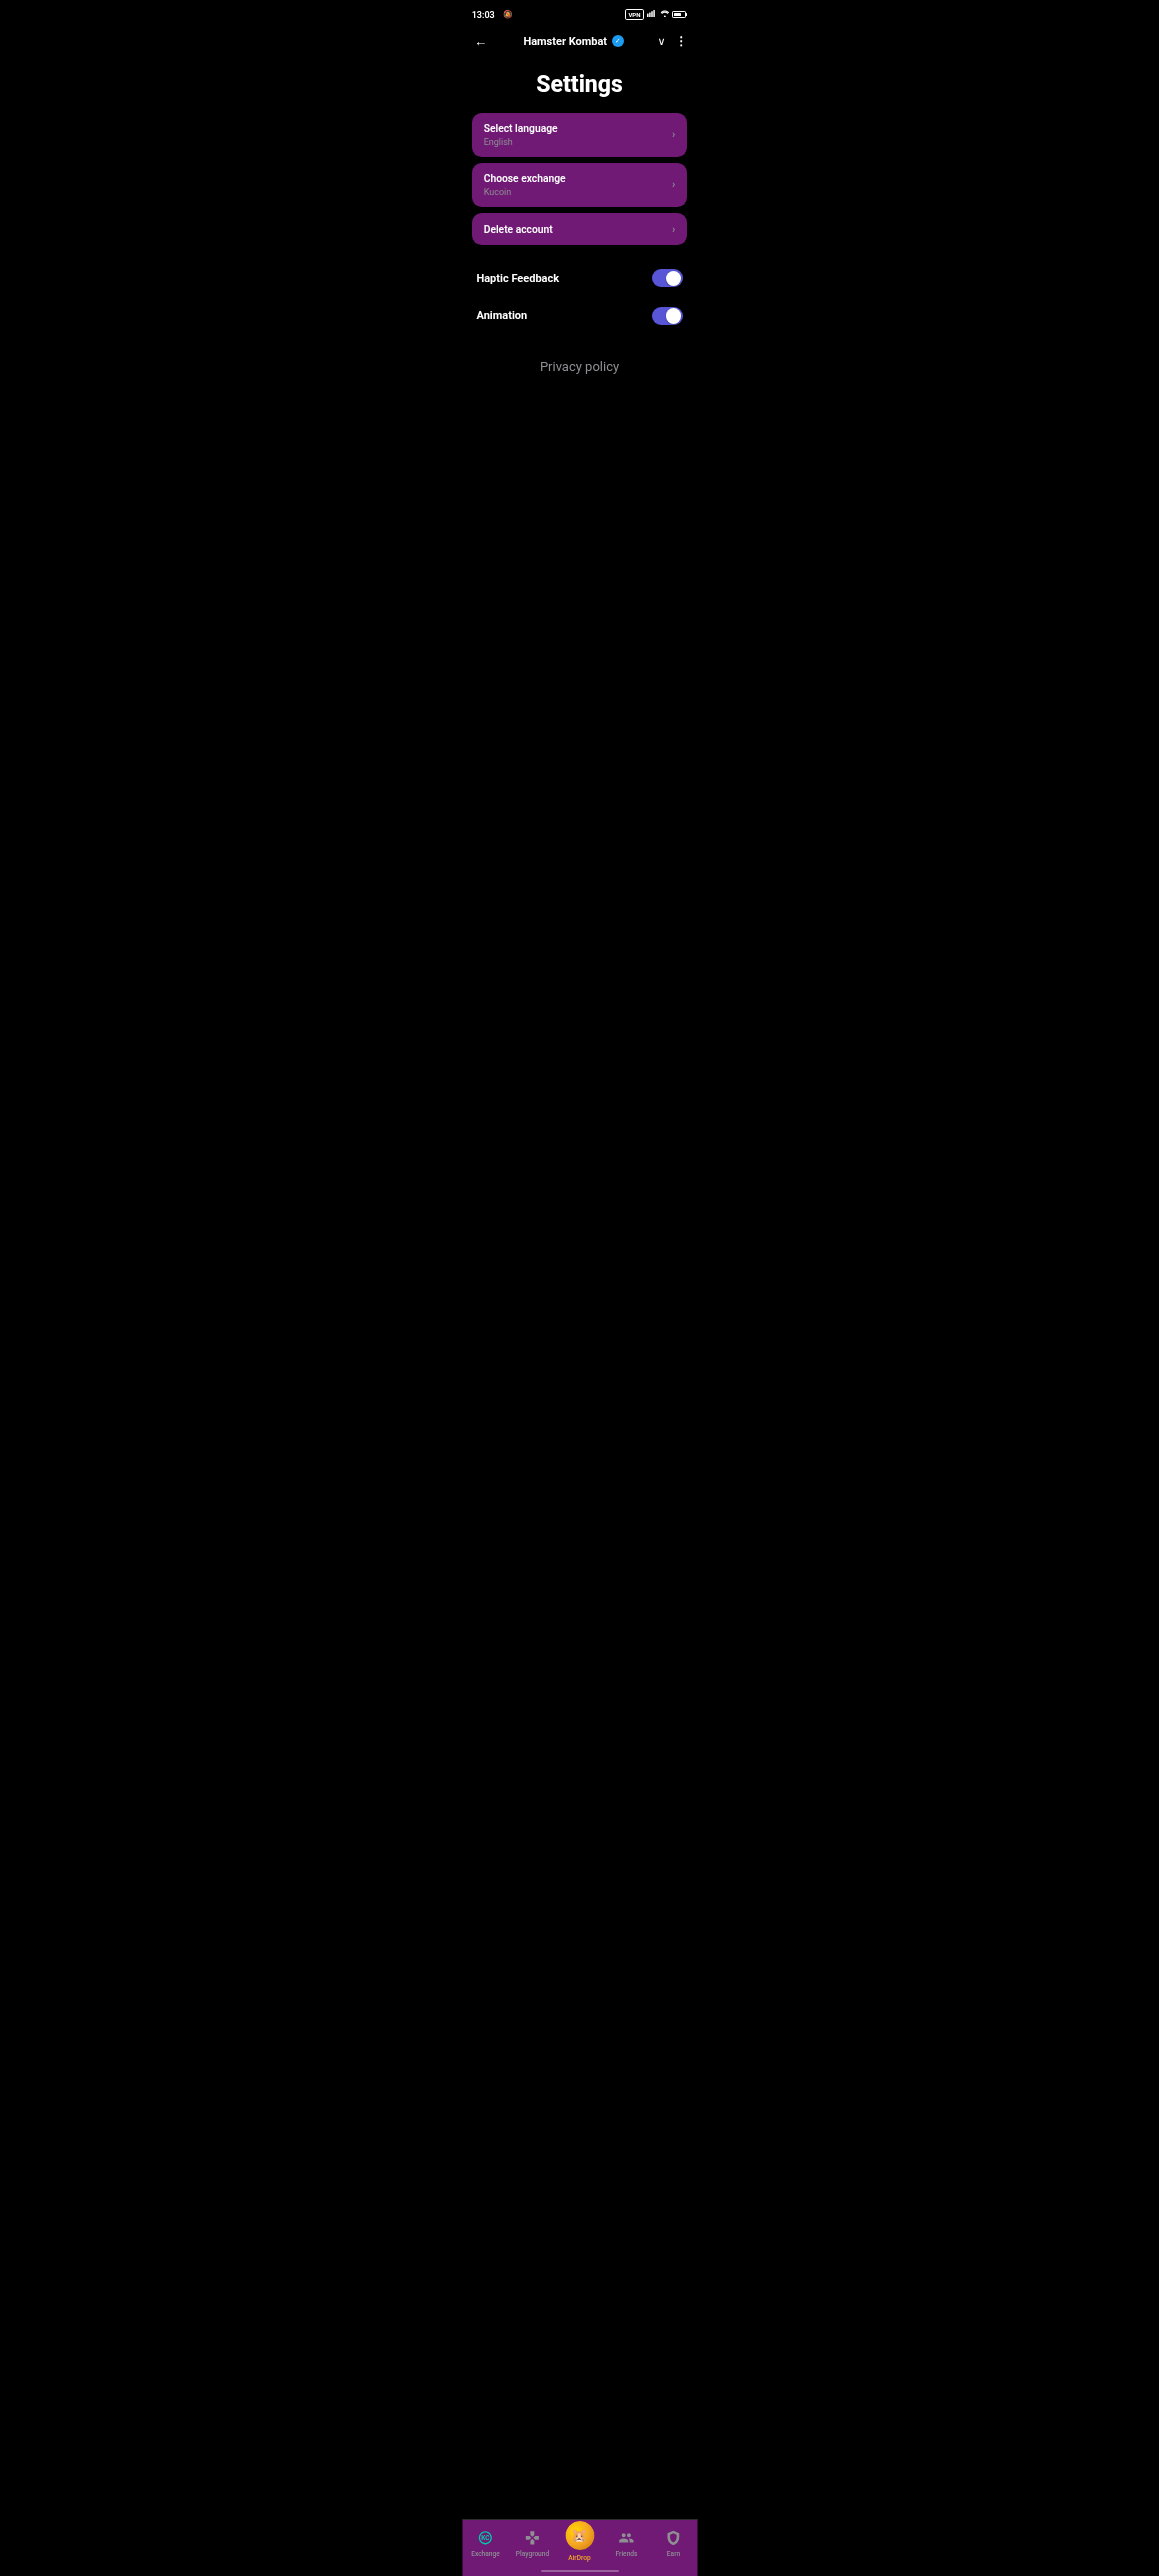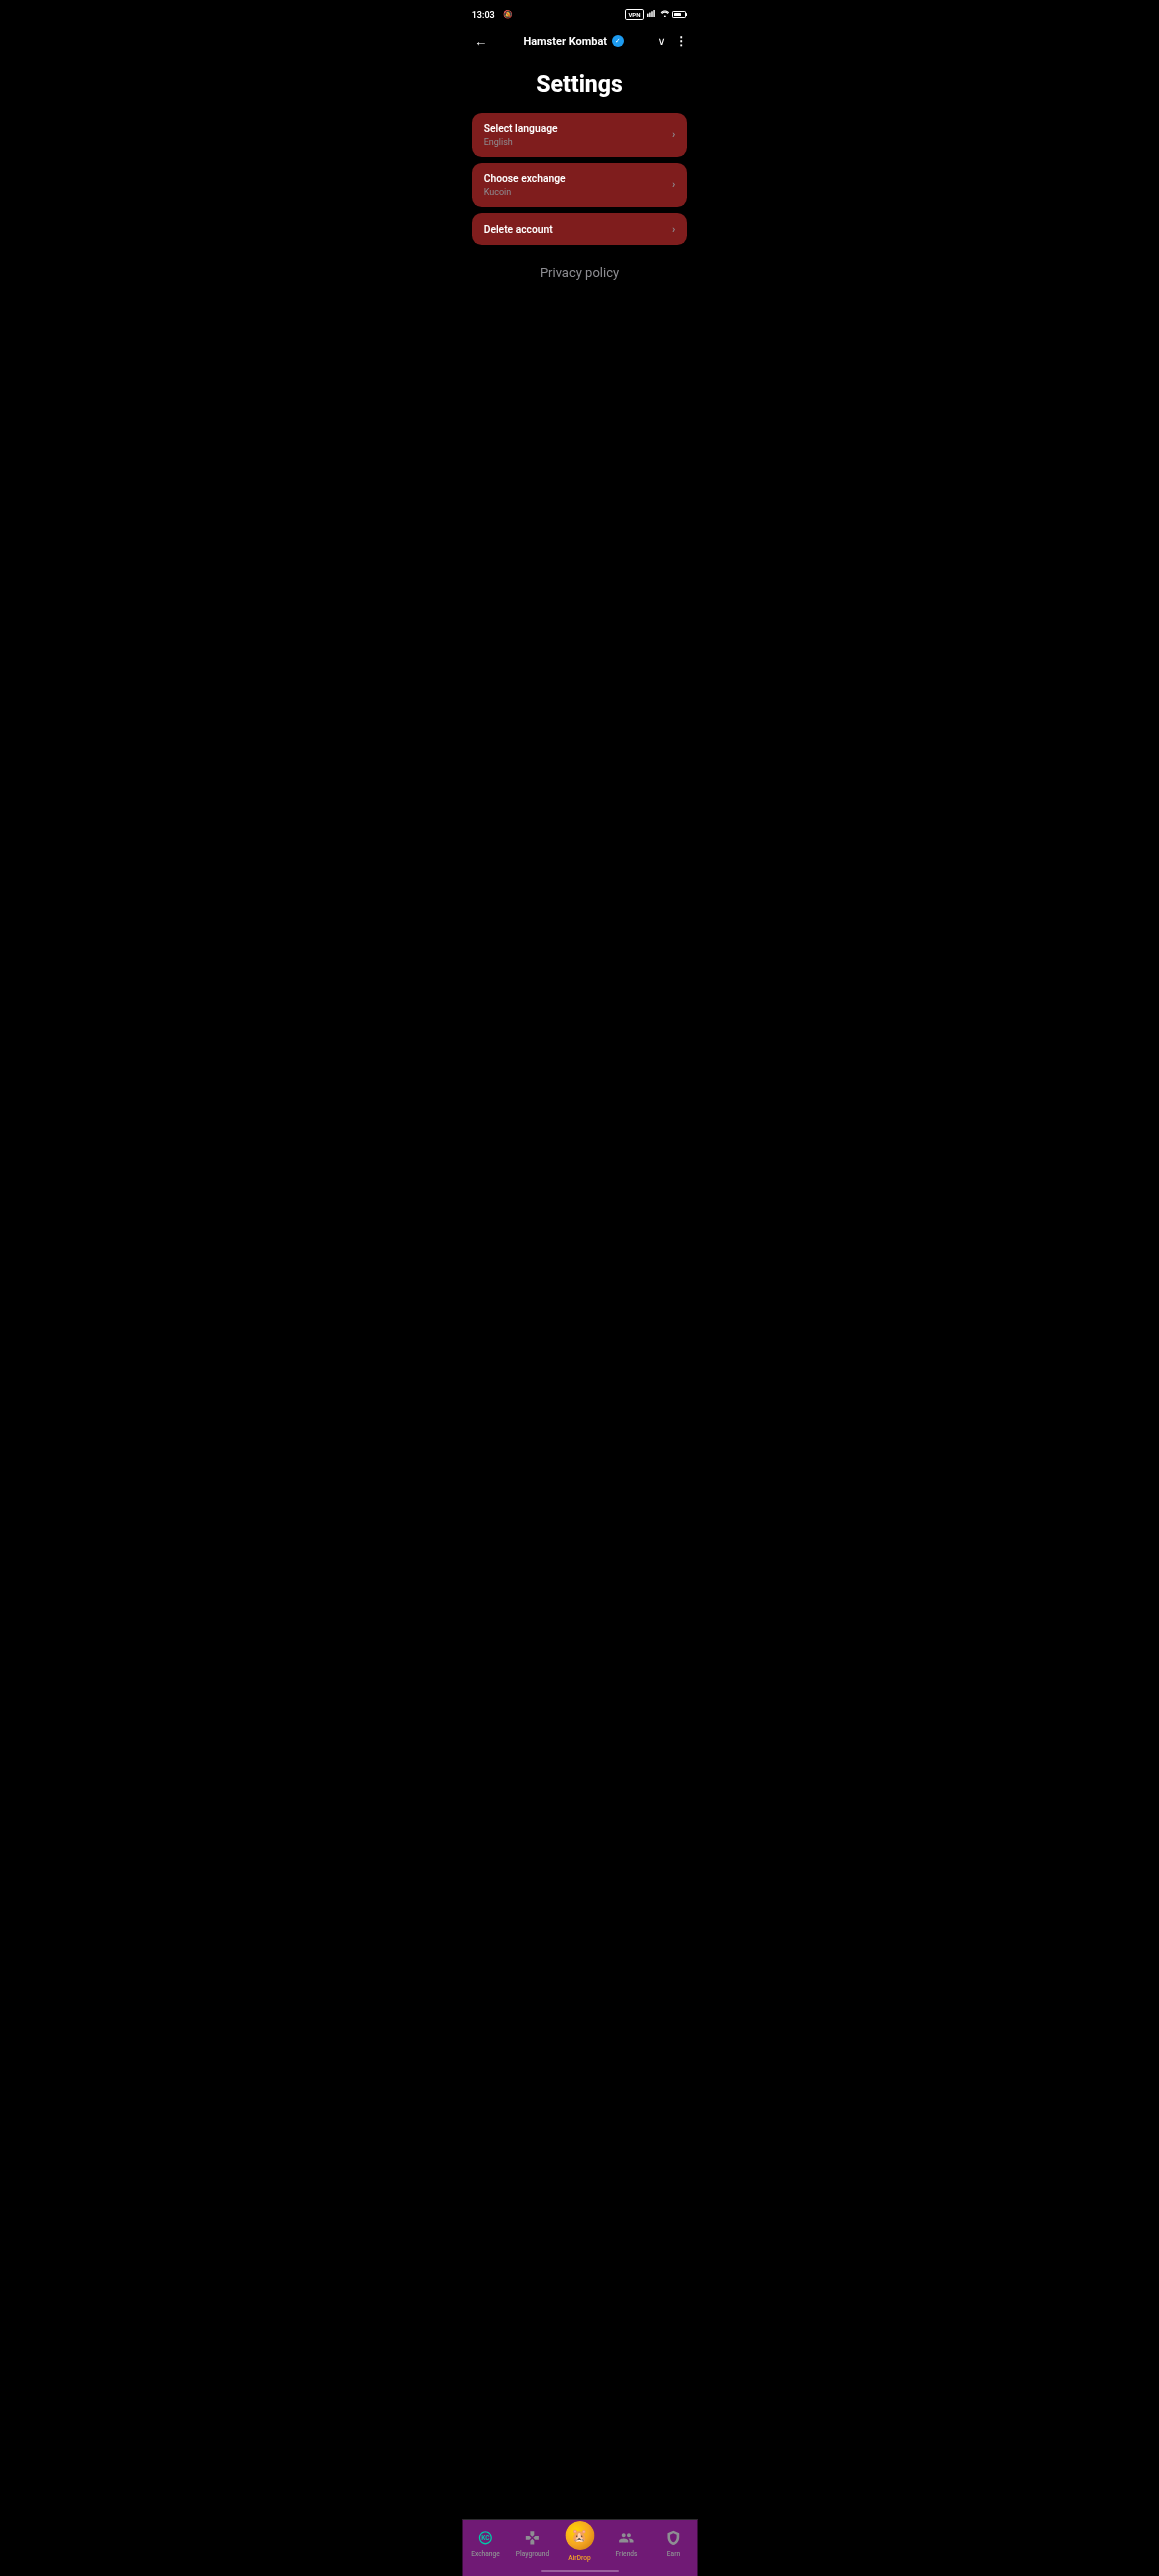--- a/index.html
+++ b/index.html
@@ -163,21 +163,21 @@
 
     
     .settings-group {
       display: flex;
       flex-direction: column;
       gap: 6px;
       margin-bottom: 14.5px;
     }
 
     .settings-item {
-      background: #7f1d1d;
+      background: #701a75;
       border-radius: 9.7px;
       padding: 9.7px 12px;
       display: flex;
       justify-content: space-between;
       align-items: center;
       cursor: pointer;
     }
 
     .settings-item-content {
       display: flex;
@@ -421,20 +421,32 @@
     </div>
 
     <div class="settings-item">
       <div class="settings-item-content">
         <span class="settings-item-label">Delete account</span>
       </div>
       <span class="settings-chevron">›</span>
     </div>
   </div>
 
+  <div class="toggle-group">
+
+    <div class="toggle-item">
+      <span class="toggle-label">Haptic Feedback</span>
+      <div class="toggle-switch"></div>
+    </div>
+
+    <div class="toggle-item">
+      <span class="toggle-label">Animation</span>
+      <div class="toggle-switch"></div>
+    </div>
+  </div>
 
   <div class="privacy-policy">Privacy policy</div>
 </div>
 
 <div class="spacer"></div>
 
 <div class="tab-bar">
 
   <div class="tab-item">
     <div class="tab-icon exchange-icon">

